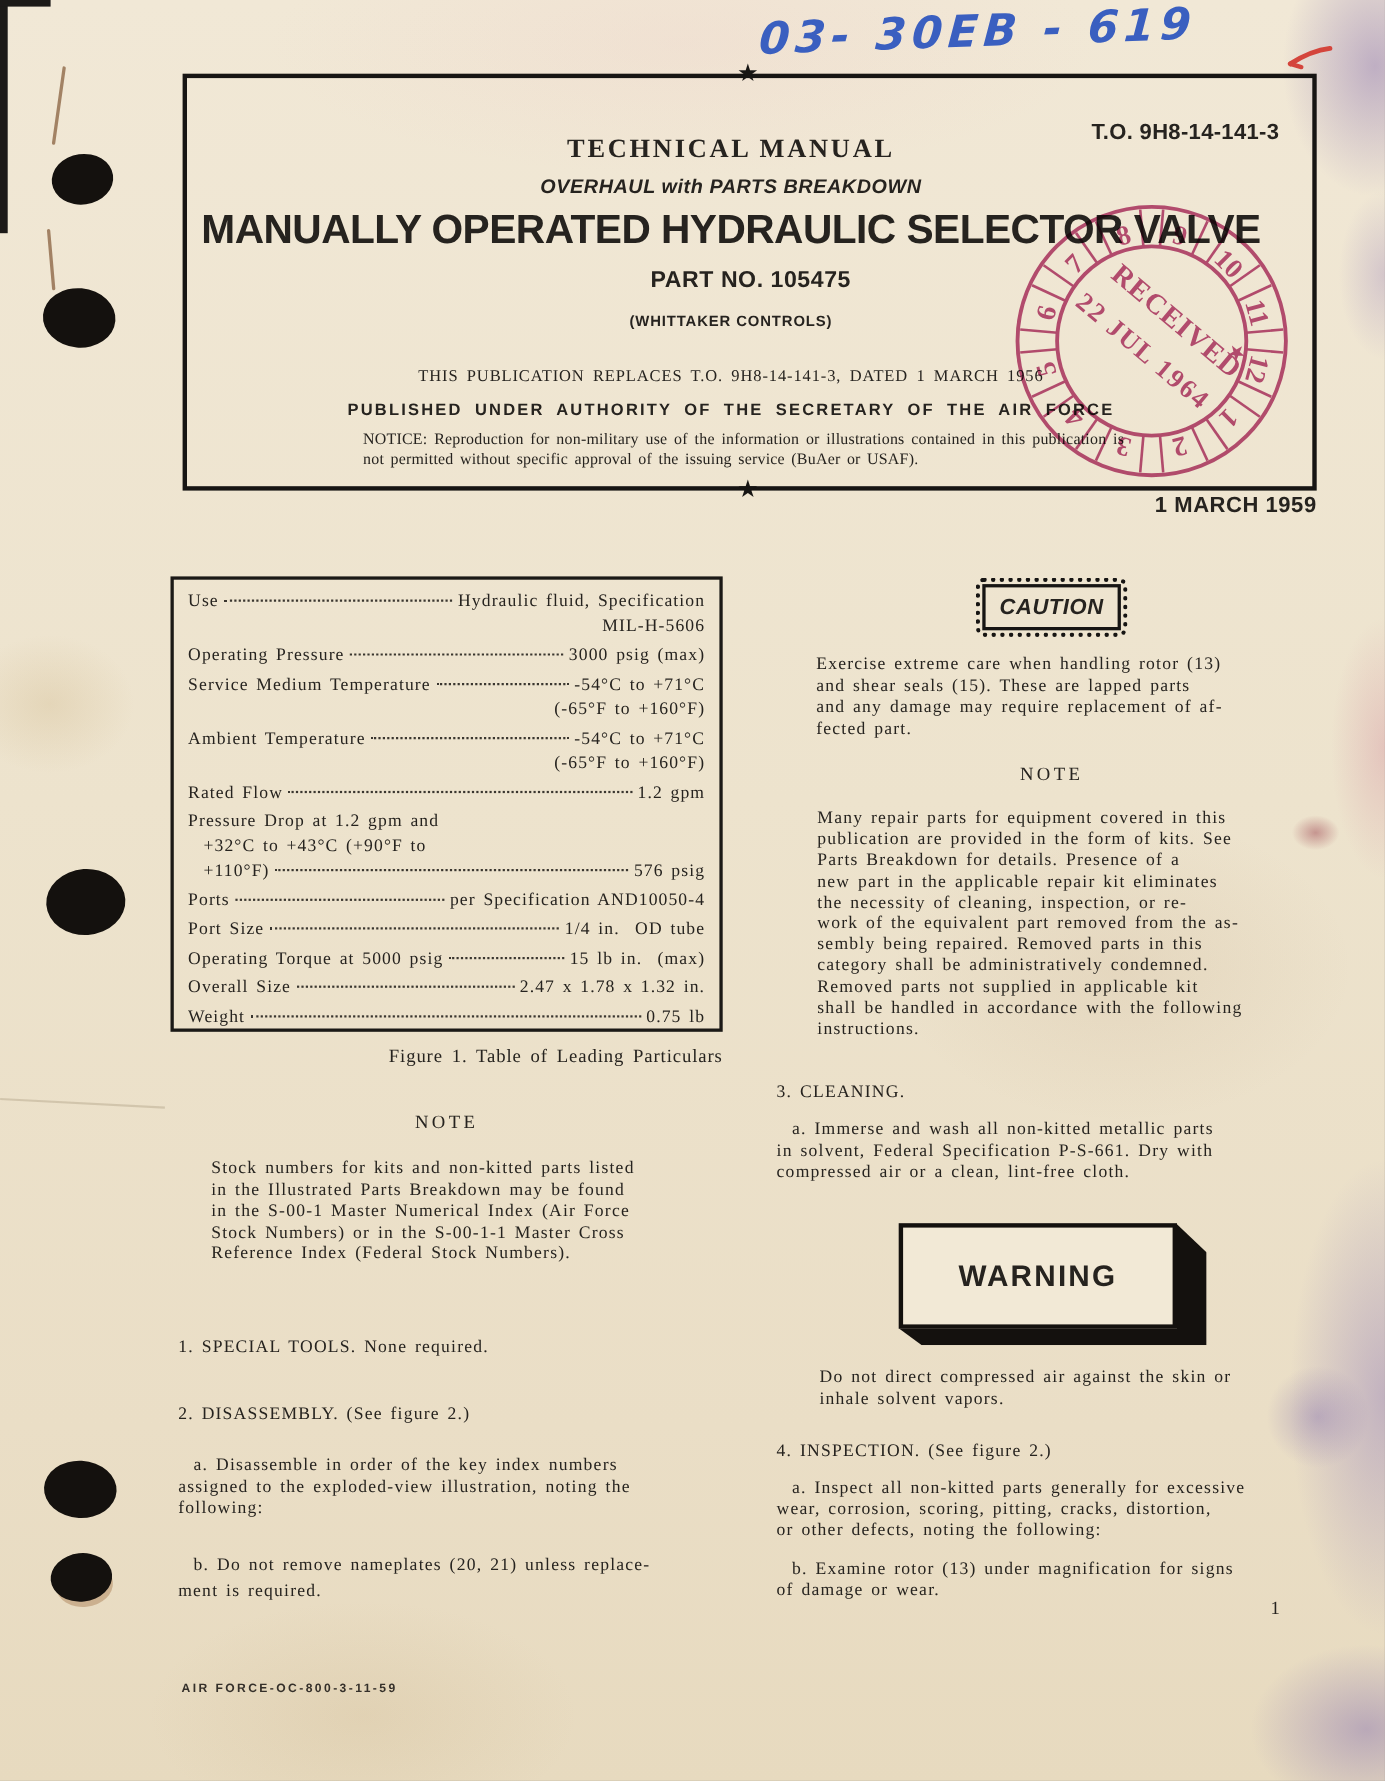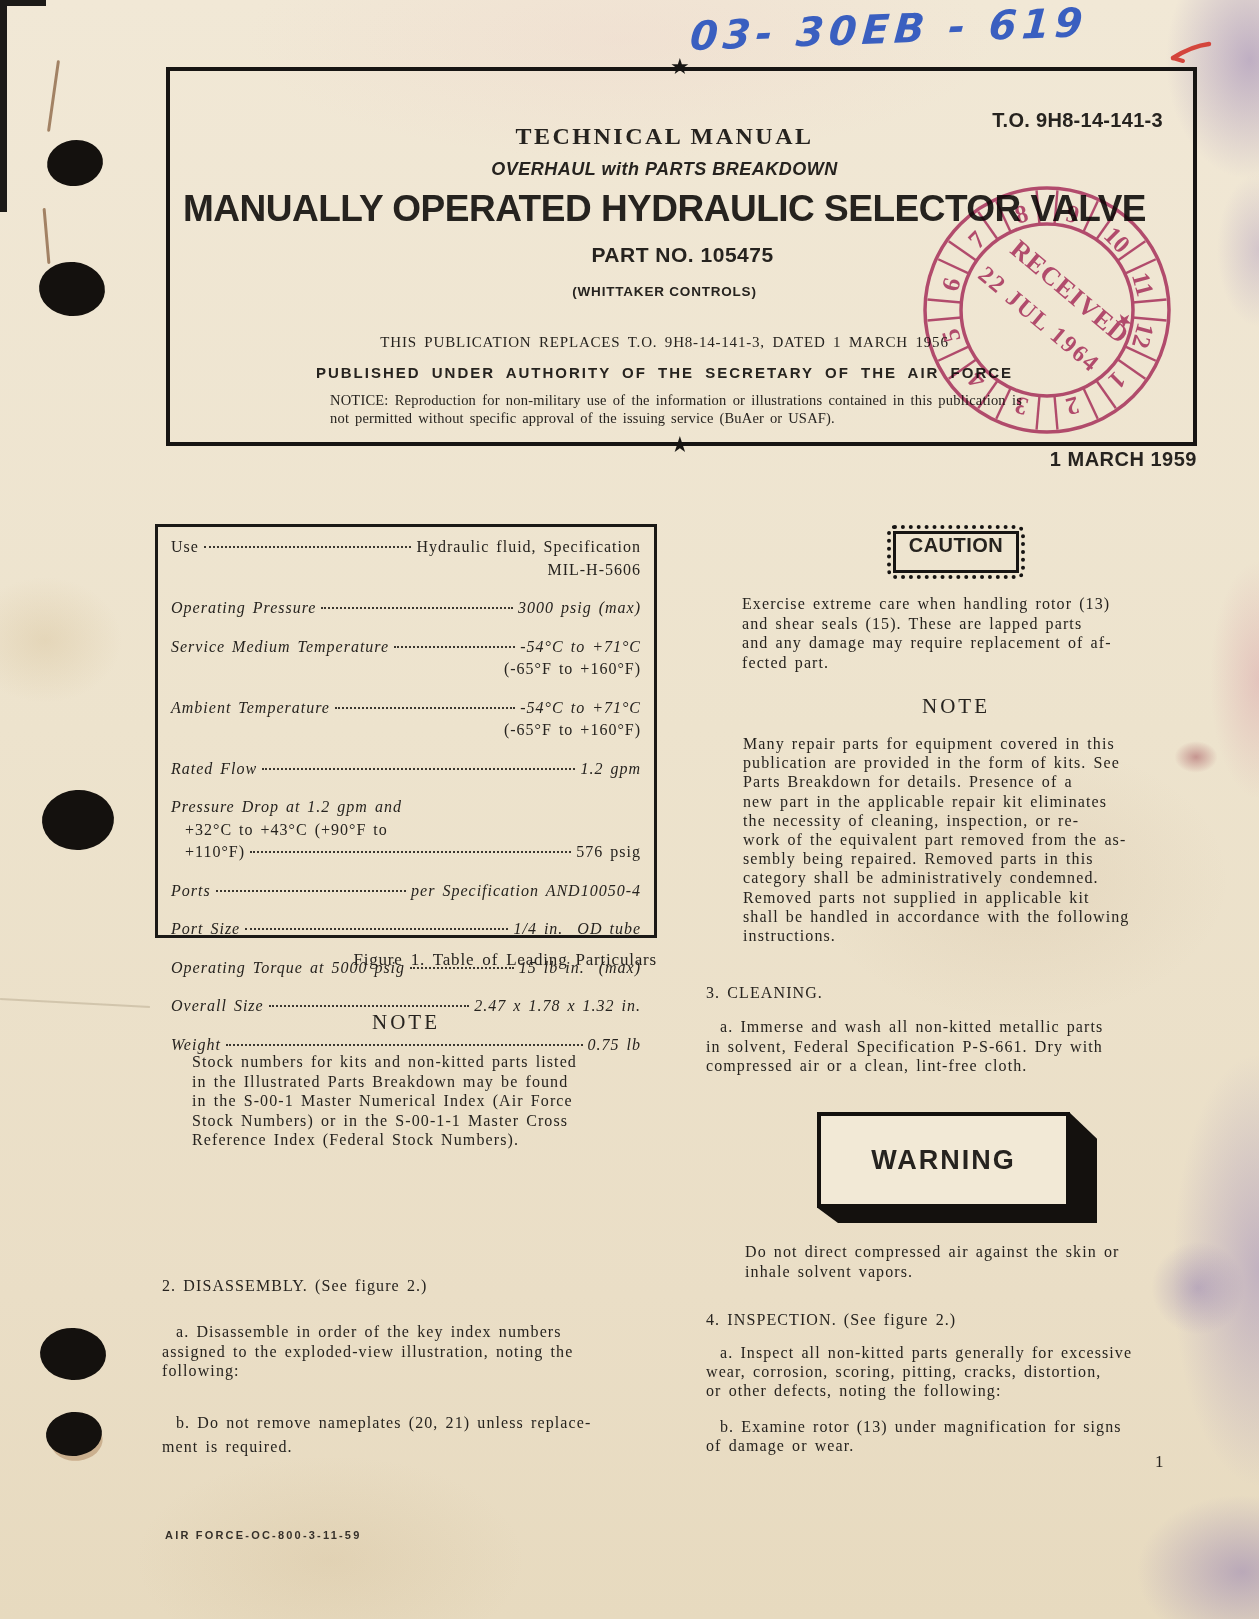--- a/index.html
+++ b/index.html
@@ -51,37 +51,37 @@
   
   .stamp{left:917px;top:180px;width:260px;height:260px;opacity:.88;mix-blend-mode:multiply;}
   .stamp circle{fill:none;stroke:#b43b72;stroke-width:3.5;}
   .stamp .dialnum{fill:#b43b72;font-family:"Liberation Serif",serif;font-weight:bold;font-size:25px;text-anchor:middle;}
   .stamp .dialtick{stroke:#b43b72;stroke-width:2.4;}
   .stamp .ctext{fill:#b43b72;font-family:"Liberation Serif",serif;font-weight:bold;text-anchor:middle;}
   .redmark{left:1168px;top:38px;width:44px;height:26px;}
   
   .body-text{font-size:16px;line-height:19.5px;letter-spacing:1.1px;word-spacing:2px;white-space:pre-line;}
   .indent1{text-indent:14px;}
-  .heading-note{text-align:center;font-size:21px;letter-spacing:3px;}
+  .heading-note{text-align:center;font-size:17px;letter-spacing:3px;}
   
   .figbox{left:155px;top:524px;width:502px;height:414px;border:3px solid #1b1916;box-sizing:border-box;padding:9px 13px 0 13px;}
   .fig-row{display:flex;align-items:baseline;font-size:16px;line-height:22.5px;letter-spacing:1px;word-spacing:2px;}
-  .fig-row.gap{margin-top:16px;font-style:italic;}
+  .fig-row.gap{margin-top:4px;}
   .fig-row .lbl{white-space:pre;}
   .fig-row .leader{flex:1;min-width:18px;border-bottom:2px dotted #3a362f;margin:0 5px;transform:translateY(-4px);}
   .fig-row .val{white-space:pre;}
   .fig-row .val.pushed{margin-left:auto;}
   .fig-row.indent{padding-left:14px;}
   .fig-caption{left:155px;top:950px;width:502px;text-align:right;font-size:17px;letter-spacing:.8px;word-spacing:3px;}
   .note-left-head{left:155px;top:1010px;width:502px;}
   .note-left{left:192px;top:1052px;width:470px;}
   .p-left{left:162px;width:520px;}
   
   .caution-box{left:893px;top:531px;width:126px;height:42px;border:3px solid #171513;box-sizing:border-box;
-    display:flex;justify-content:center;}
+    display:flex;align-items:center;justify-content:center;font-style:italic;}
   .caution-box::before{content:"";position:absolute;inset:-9px;border:4px dotted #171513;border-radius:8px;}
   .caution-label{font-family:"Liberation Sans",sans-serif;font-weight:bold;font-size:20px;letter-spacing:.5px;}
   .caution-text{left:742px;top:594px;width:478px;}
   .note-right-head{left:706px;top:694px;width:500px;}
   .note-right{left:743px;top:734px;width:478px;line-height:19.2px;}
   .p-right{left:706px;width:520px;}
   .warn-shadow{left:817px;top:1112px;width:280px;height:111px;background:#14110e;
     clip-path:polygon(0 0,90% 0,100% 24%,100% 100%,7.5% 100%,0 86%);}
   .warn-box{left:817px;top:1112px;width:253px;height:96px;border:4px solid #14110e;box-sizing:border-box;
     background:#f2e9d6;display:flex;align-items:center;justify-content:center;}
@@ -250,20 +250,21 @@
       </div>
   </div>
   <div class="abs fig-caption">Figure 1.  Table of Leading Particulars</div>
 
   <div class="abs heading-note note-left-head">NOTE</div>
   <div class="abs body-text note-left">Stock numbers for kits and non-kitted parts listed
 in the Illustrated Parts Breakdown may be found
 in the S-00-1 Master Numerical Index (Air Force
 Stock Numbers) or in the S-00-1-1 Master Cross
 Reference Index (Federal Stock Numbers).</div>
+  <div class="abs body-text p-left" style="top:1215px;">1.  SPECIAL TOOLS.  None required.</div>
   <div class="abs body-text p-left" style="top:1276px;">2.  DISASSEMBLY.  (See figure 2.)</div>
   <div class="abs body-text p-left indent1" style="top:1322px;">a.  Disassemble in order of the key index numbers
 assigned to the exploded-view illustration, noting the
 following:</div>
   <div class="abs body-text p-left indent1" style="top:1411px;line-height:24px;">b.  Do not remove nameplates (20, 21) unless replace-
 ment is required.</div>
 
   <div class="abs caution-box">
     <span class="caution-label">CAUTION</span>
   </div>

